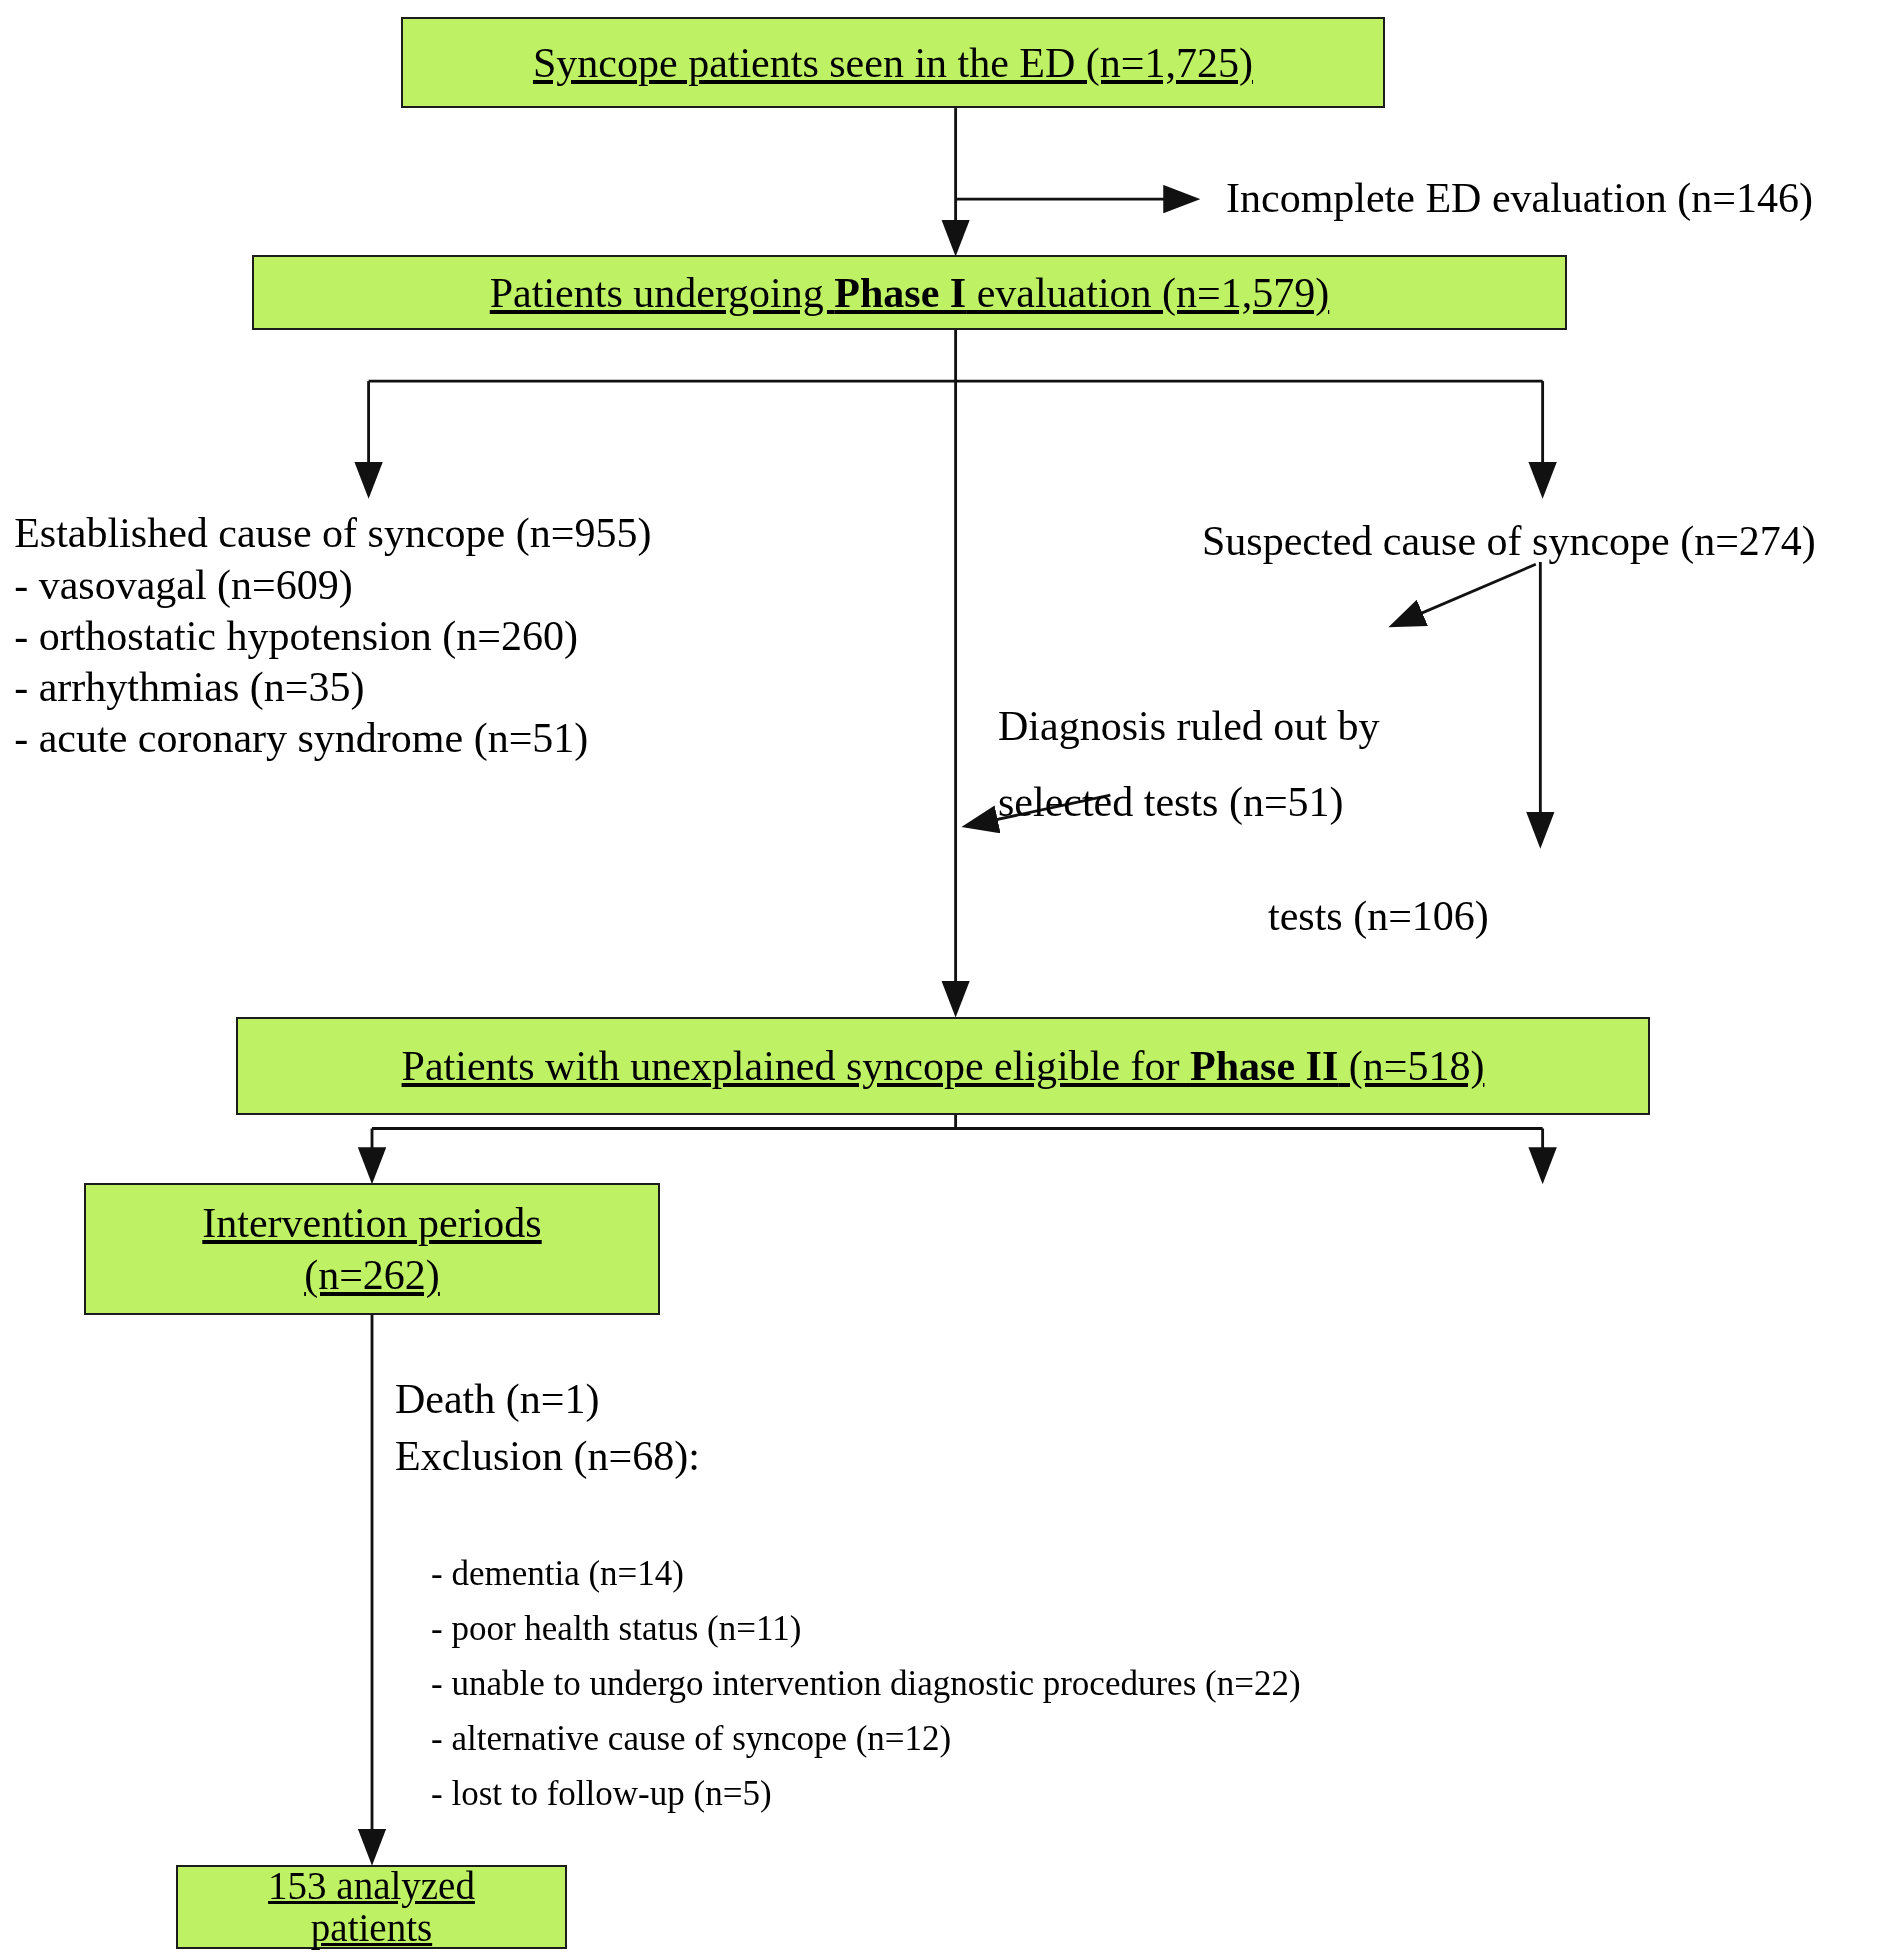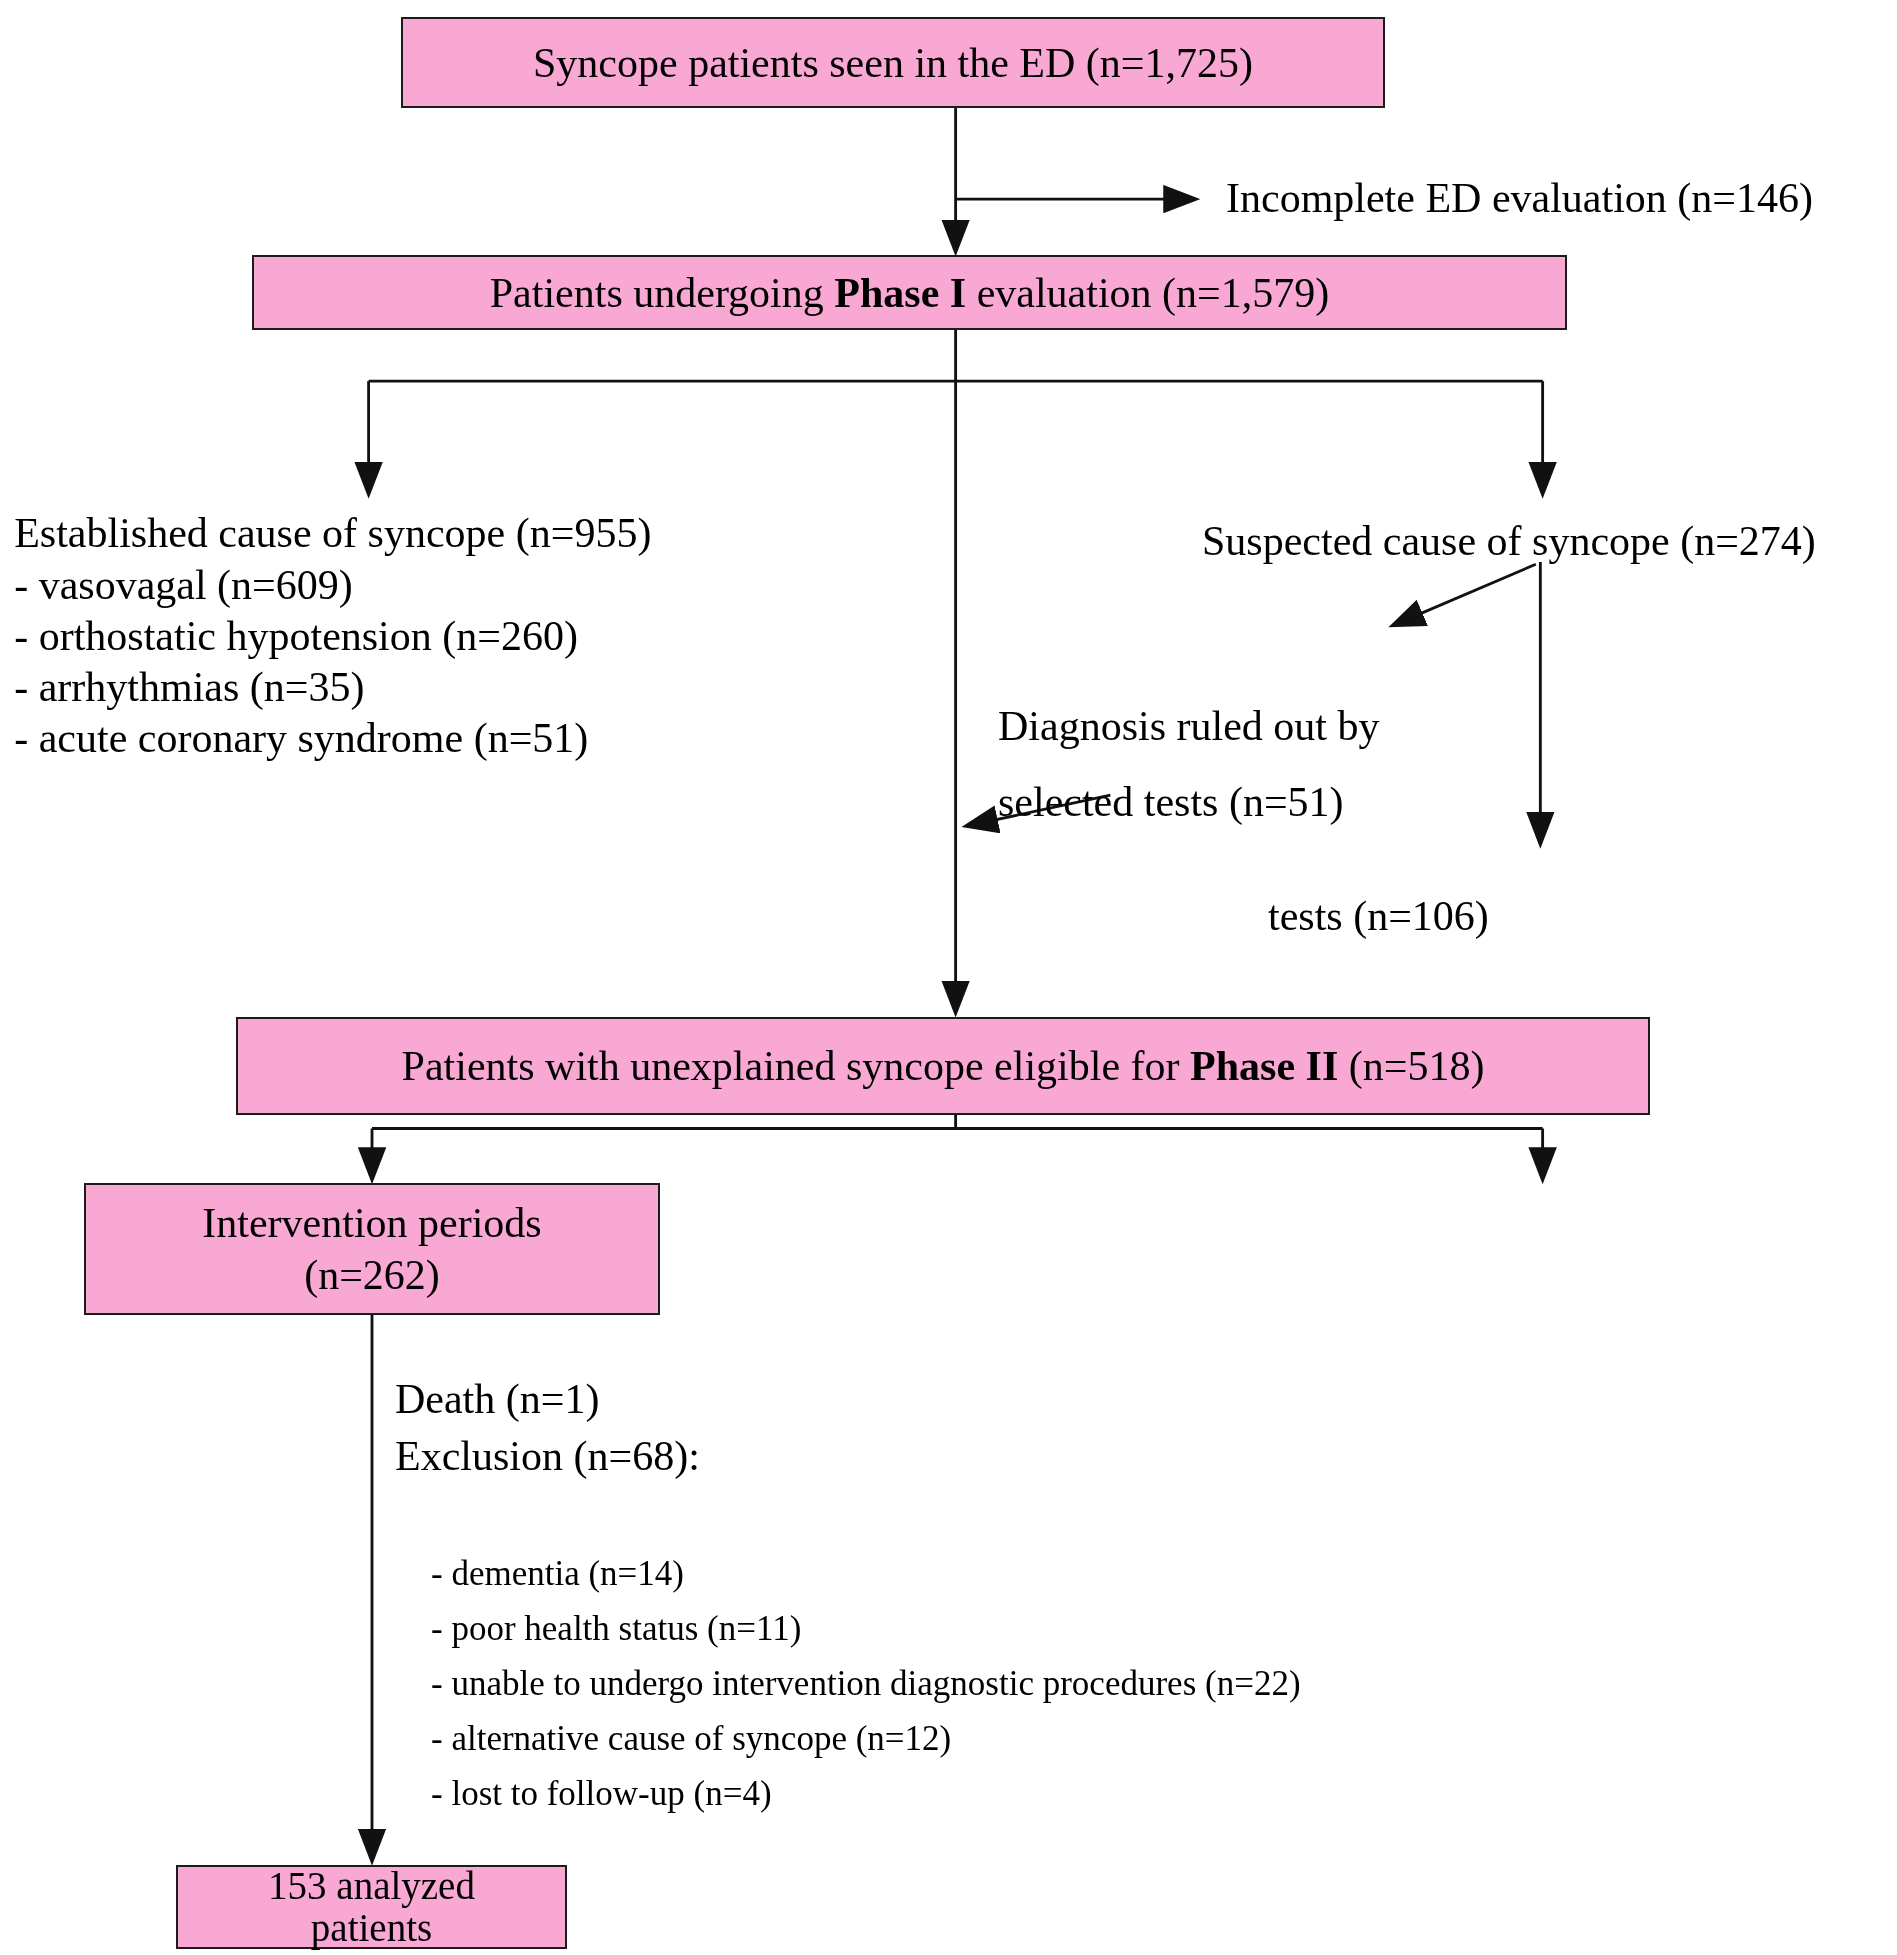--- a/index.html
+++ b/index.html
@@ -10,29 +10,30 @@
     background:#ffffff;
     color:#000;
     font-family:"Liberation Serif", serif;
     overflow:hidden;
   }
   svg.connectors{position:absolute;left:0;top:0;width:1897px;height:1955px;}
   .box{
     position:absolute;
     box-sizing:border-box;
     border:2.8px solid #1c1c1c;
-    background:#f9a8d4;
+    background:#bef264;
     display:flex;
     flex-direction:column;
     align-items:center;
     justify-content:center;
     text-align:center;
     font-size:42px;
     line-height:52px;
     white-space:nowrap;
+    text-decoration:underline;
   }
   .txt{
     position:absolute;
     font-size:42px;
     line-height:53px;
     white-space:nowrap;
   }
   .list .li{font-size:42px;line-height:51px;}
   .b{font-weight:700;}
   .sub .li{font-size:35px;line-height:55px;}
@@ -111,21 +112,21 @@
   <div class="txt" style="left:395px;top:1371px;line-height:57px;">
     <div>Death (n=1)</div>
     <div>Exclusion (n=68):</div>
   </div>
 
   <div class="txt sub" style="left:431px;top:1546px;">
     <div class="li">- dementia (n=14)</div>
     <div class="li">- poor health status (n=11)</div>
     <div class="li">- unable to undergo intervention diagnostic procedures (n=22)</div>
     <div class="li">- alternative cause of syncope (n=12)</div>
-    <div class="li">- lost to follow-up (n=4)</div>
+    <div class="li">- lost to follow-up (n=5)</div>
   </div>
 
   <div class="box" style="left:176px;top:1865px;width:391px;height:84px;font-size:39px;line-height:42px;">
     <span>153 analyzed</span>
     <span>patients</span>
   </div>
 
 </div>
 
 

